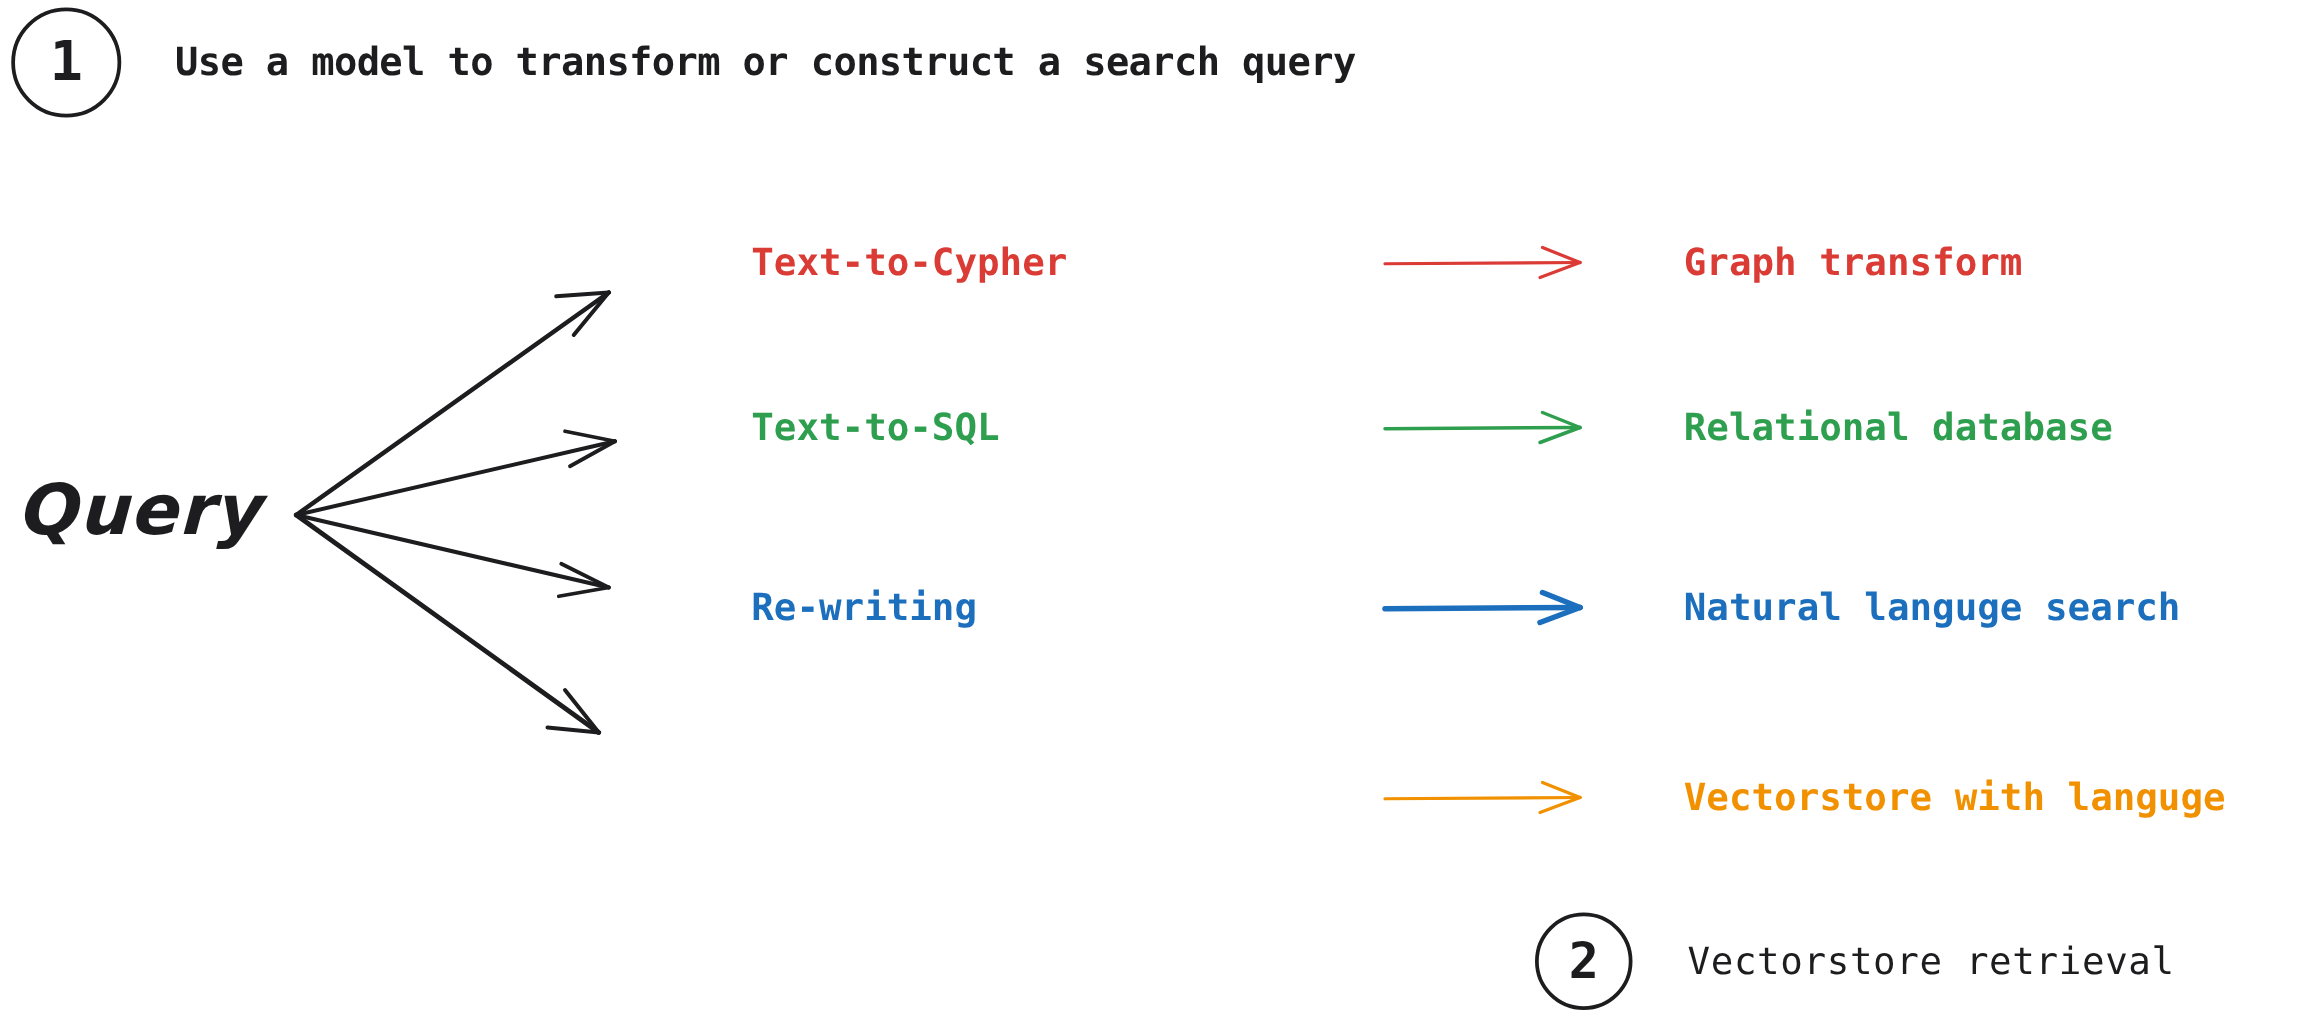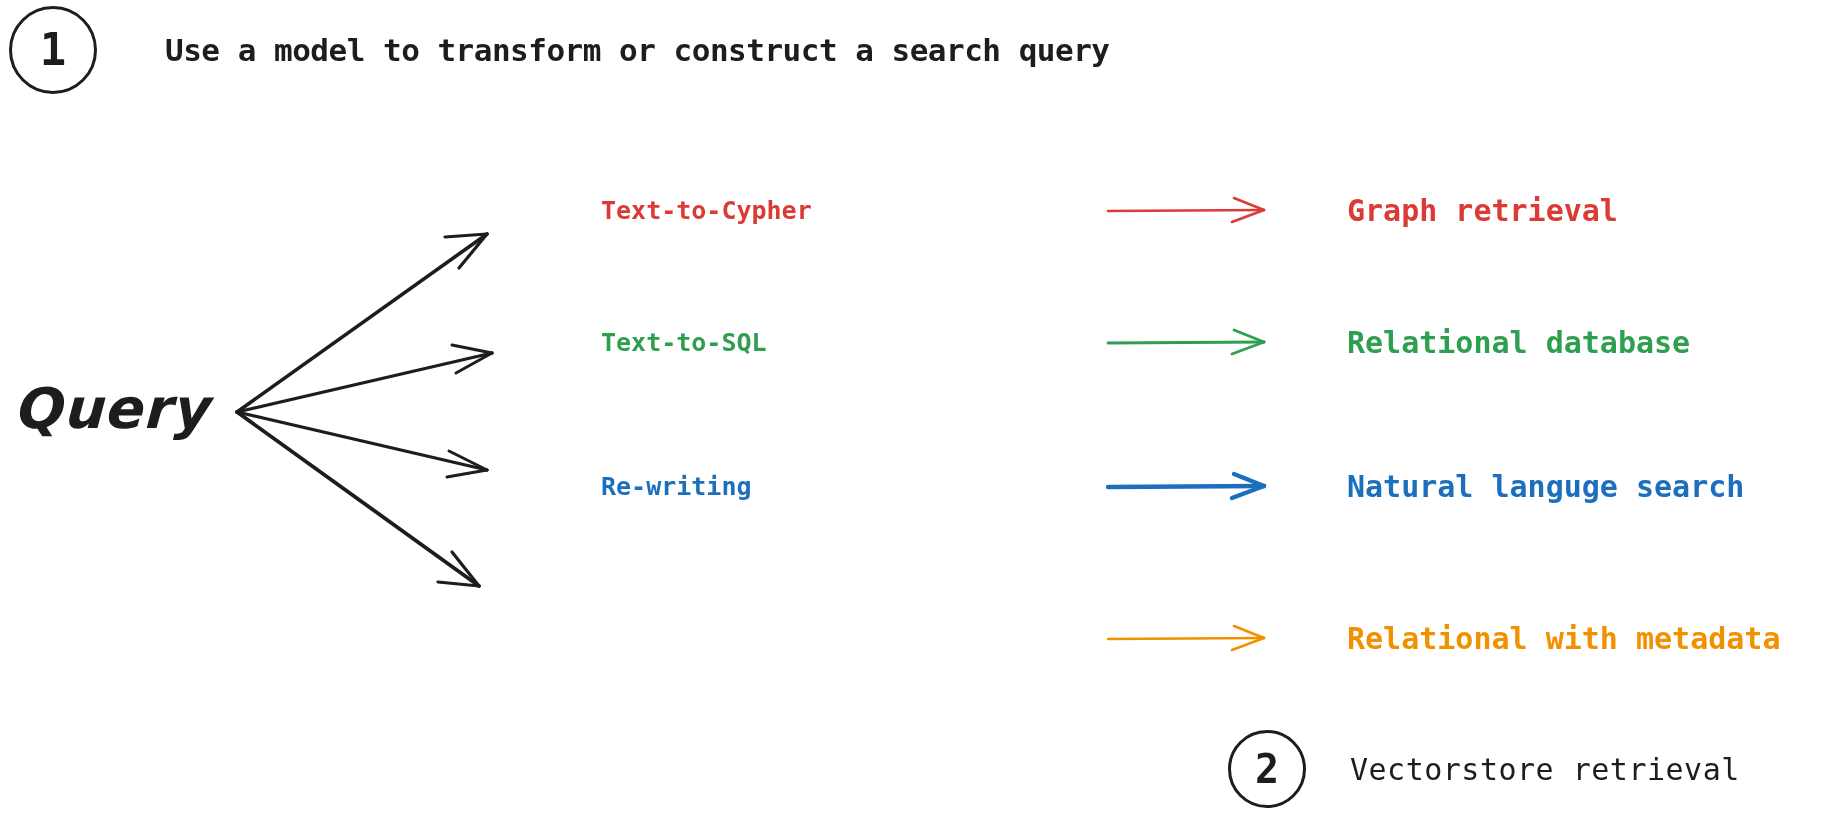--- a/index.html
+++ b/index.html
@@ -49,21 +49,21 @@
   .step-text {
     font-family: "DejaVu Sans Mono", monospace;
     font-size: 31px;
     font-weight: 700;
     color: #1d1d1f;
     white-space: nowrap;
     letter-spacing: -0.5px;
   }
 
   #step-1 { left: 9px;  top: 6px; }
-  #step-1 .step-text { margin-left: 68px; }
+  #step-1 .step-text { margin-left: 43px; }
 
   #step-2 { left: 1228px; top: 730px; }
   #step-2 .step-badge { width: 78px; height: 78px; border-width: 3px; }
   #step-2 .step-badge span { font-size: 40px; }
   #step-2 .step-text { margin-left: 44px; font-weight: 400; font-size: 30px; letter-spacing: 0.5px; }
 
   
   #query-label {
     position: absolute;
     left: 18px;
@@ -94,21 +94,21 @@
     left: 0;
     width: 1841px;
     height: 50px;
     display: flex;
     align-items: center;
   }
   .row-method {
     position: absolute;
     left: 601px;
     font-family: "DejaVu Sans Mono", monospace;
-    font-size: 25px;
+    font-size: 30px;
     font-weight: 700;
     white-space: nowrap;
     letter-spacing: 0px;
     text-align: right;
   }
   .row-target {
     position: absolute;
     left: 1347px;
     font-family: "DejaVu Sans Mono", monospace;
     font-size: 30px;
@@ -175,21 +175,21 @@
 
   <div class="row" id="row-0">
     <div class="row-method" style="color: rgb(219, 59, 53);">Text-to-Cypher</div>
     <svg class="row-arrow" viewBox="0 0 170 34" xmlns="http://www.w3.org/2000/svg">
       <g class="arrow-g" fill="none" stroke-linecap="round" stroke-linejoin="round" stroke="#DB3B35" stroke-width="2.6">
         <path d="M4,18 L160,17"></path>
         <path d="M160,17 L130,5"></path>
         <path d="M160,17 L128,29"></path>
       </g>
     </svg>
-    <div class="row-target" style="color: rgb(219, 59, 53);">Graph retrieval</div>
+    <div class="row-target" style="color: rgb(219, 59, 53);">Graph transform</div>
   </div>
 
   <div class="row" id="row-1">
     <div class="row-method" style="color: rgb(46, 158, 79);">Text-to-SQL</div>
     <svg class="row-arrow" viewBox="0 0 170 34" xmlns="http://www.w3.org/2000/svg">
       <g class="arrow-g" fill="none" stroke-linecap="round" stroke-linejoin="round" stroke="#2E9E4F" stroke-width="2.8">
         <path d="M4,18 L160,17"></path>
         <path d="M160,17 L130,5"></path>
         <path d="M160,17 L128,29"></path>
       </g>
@@ -210,21 +210,21 @@
   </div>
 
   <div class="row" id="row-3">
     <svg class="row-arrow" viewBox="0 0 170 34" xmlns="http://www.w3.org/2000/svg">
       <g class="arrow-g" fill="none" stroke-linecap="round" stroke-linejoin="round" stroke="#F29100" stroke-width="2.6">
         <path d="M4,18 L160,17"></path>
         <path d="M160,17 L130,5"></path>
         <path d="M160,17 L128,29"></path>
       </g>
     </svg>
-    <div class="row-target" style="color: rgb(242, 145, 0);">Relational with metadata</div>
+    <div class="row-target" style="color: rgb(242, 145, 0);">Vectorstore with languge</div>
   </div>
 
   <div class="step" id="step-2">
     <div class="step-badge">
       <span>2</span>
     </div>
     <div class="step-text">Vectorstore retrieval</div>
   </div>
 
 </div>

